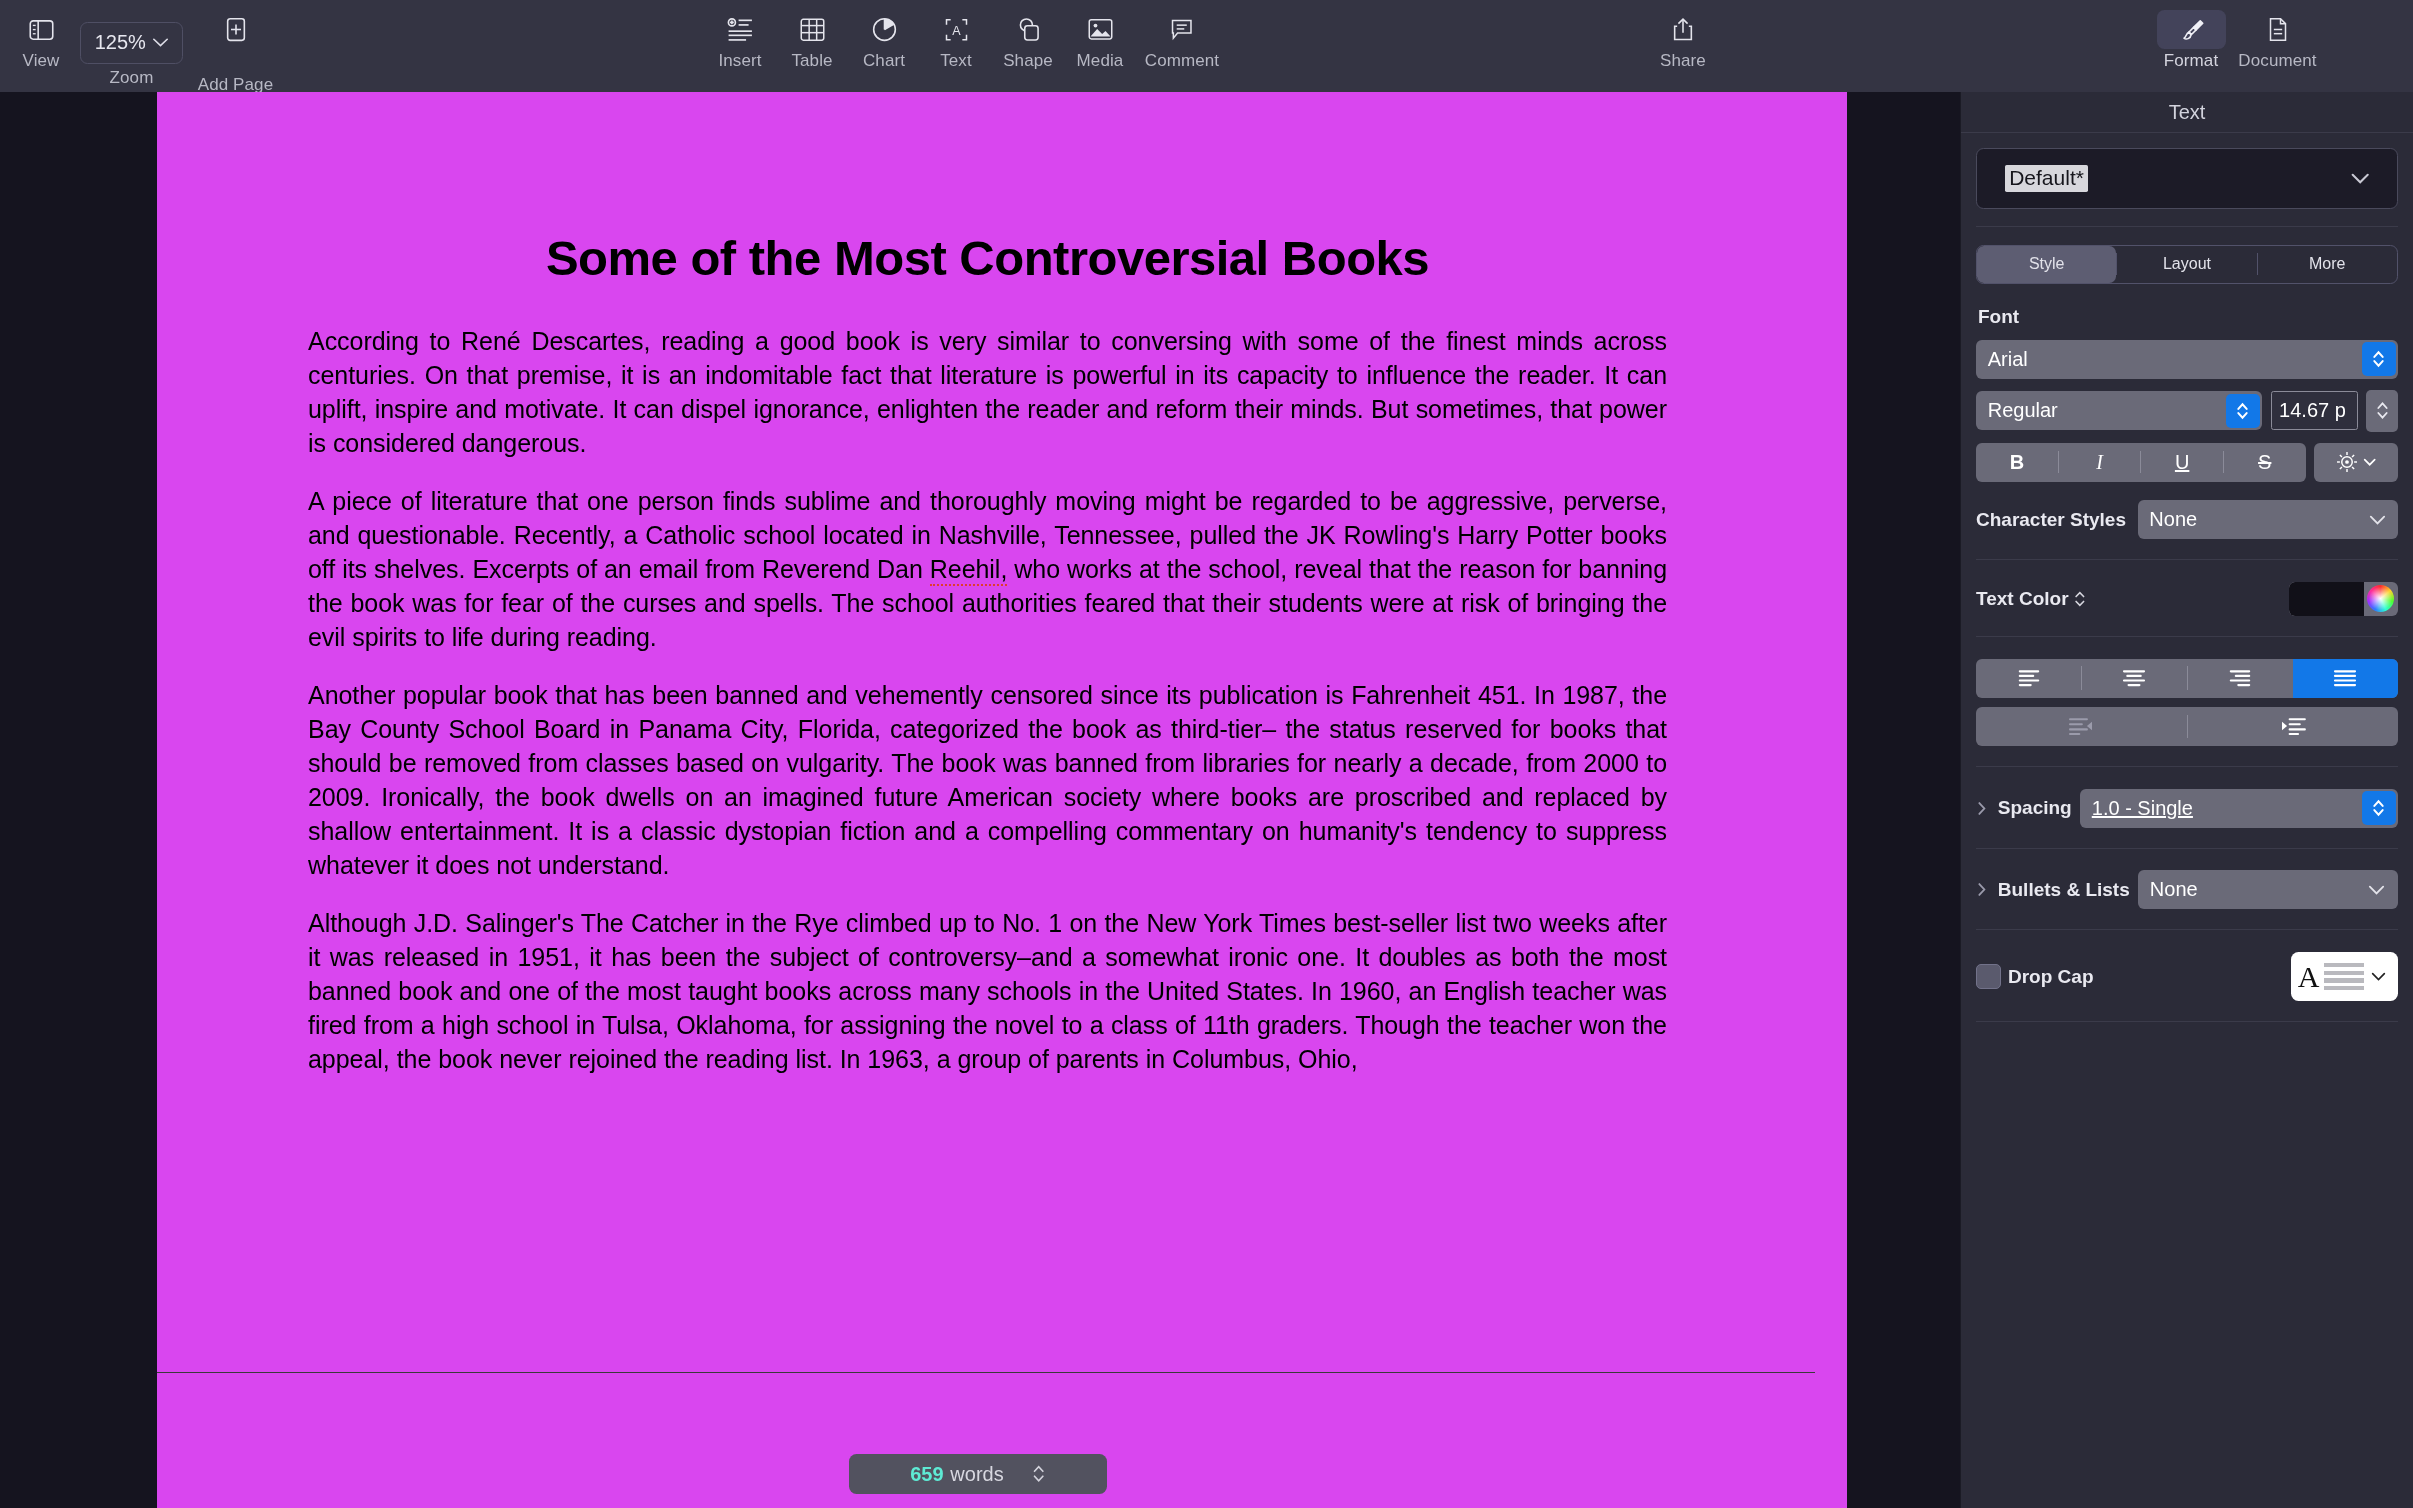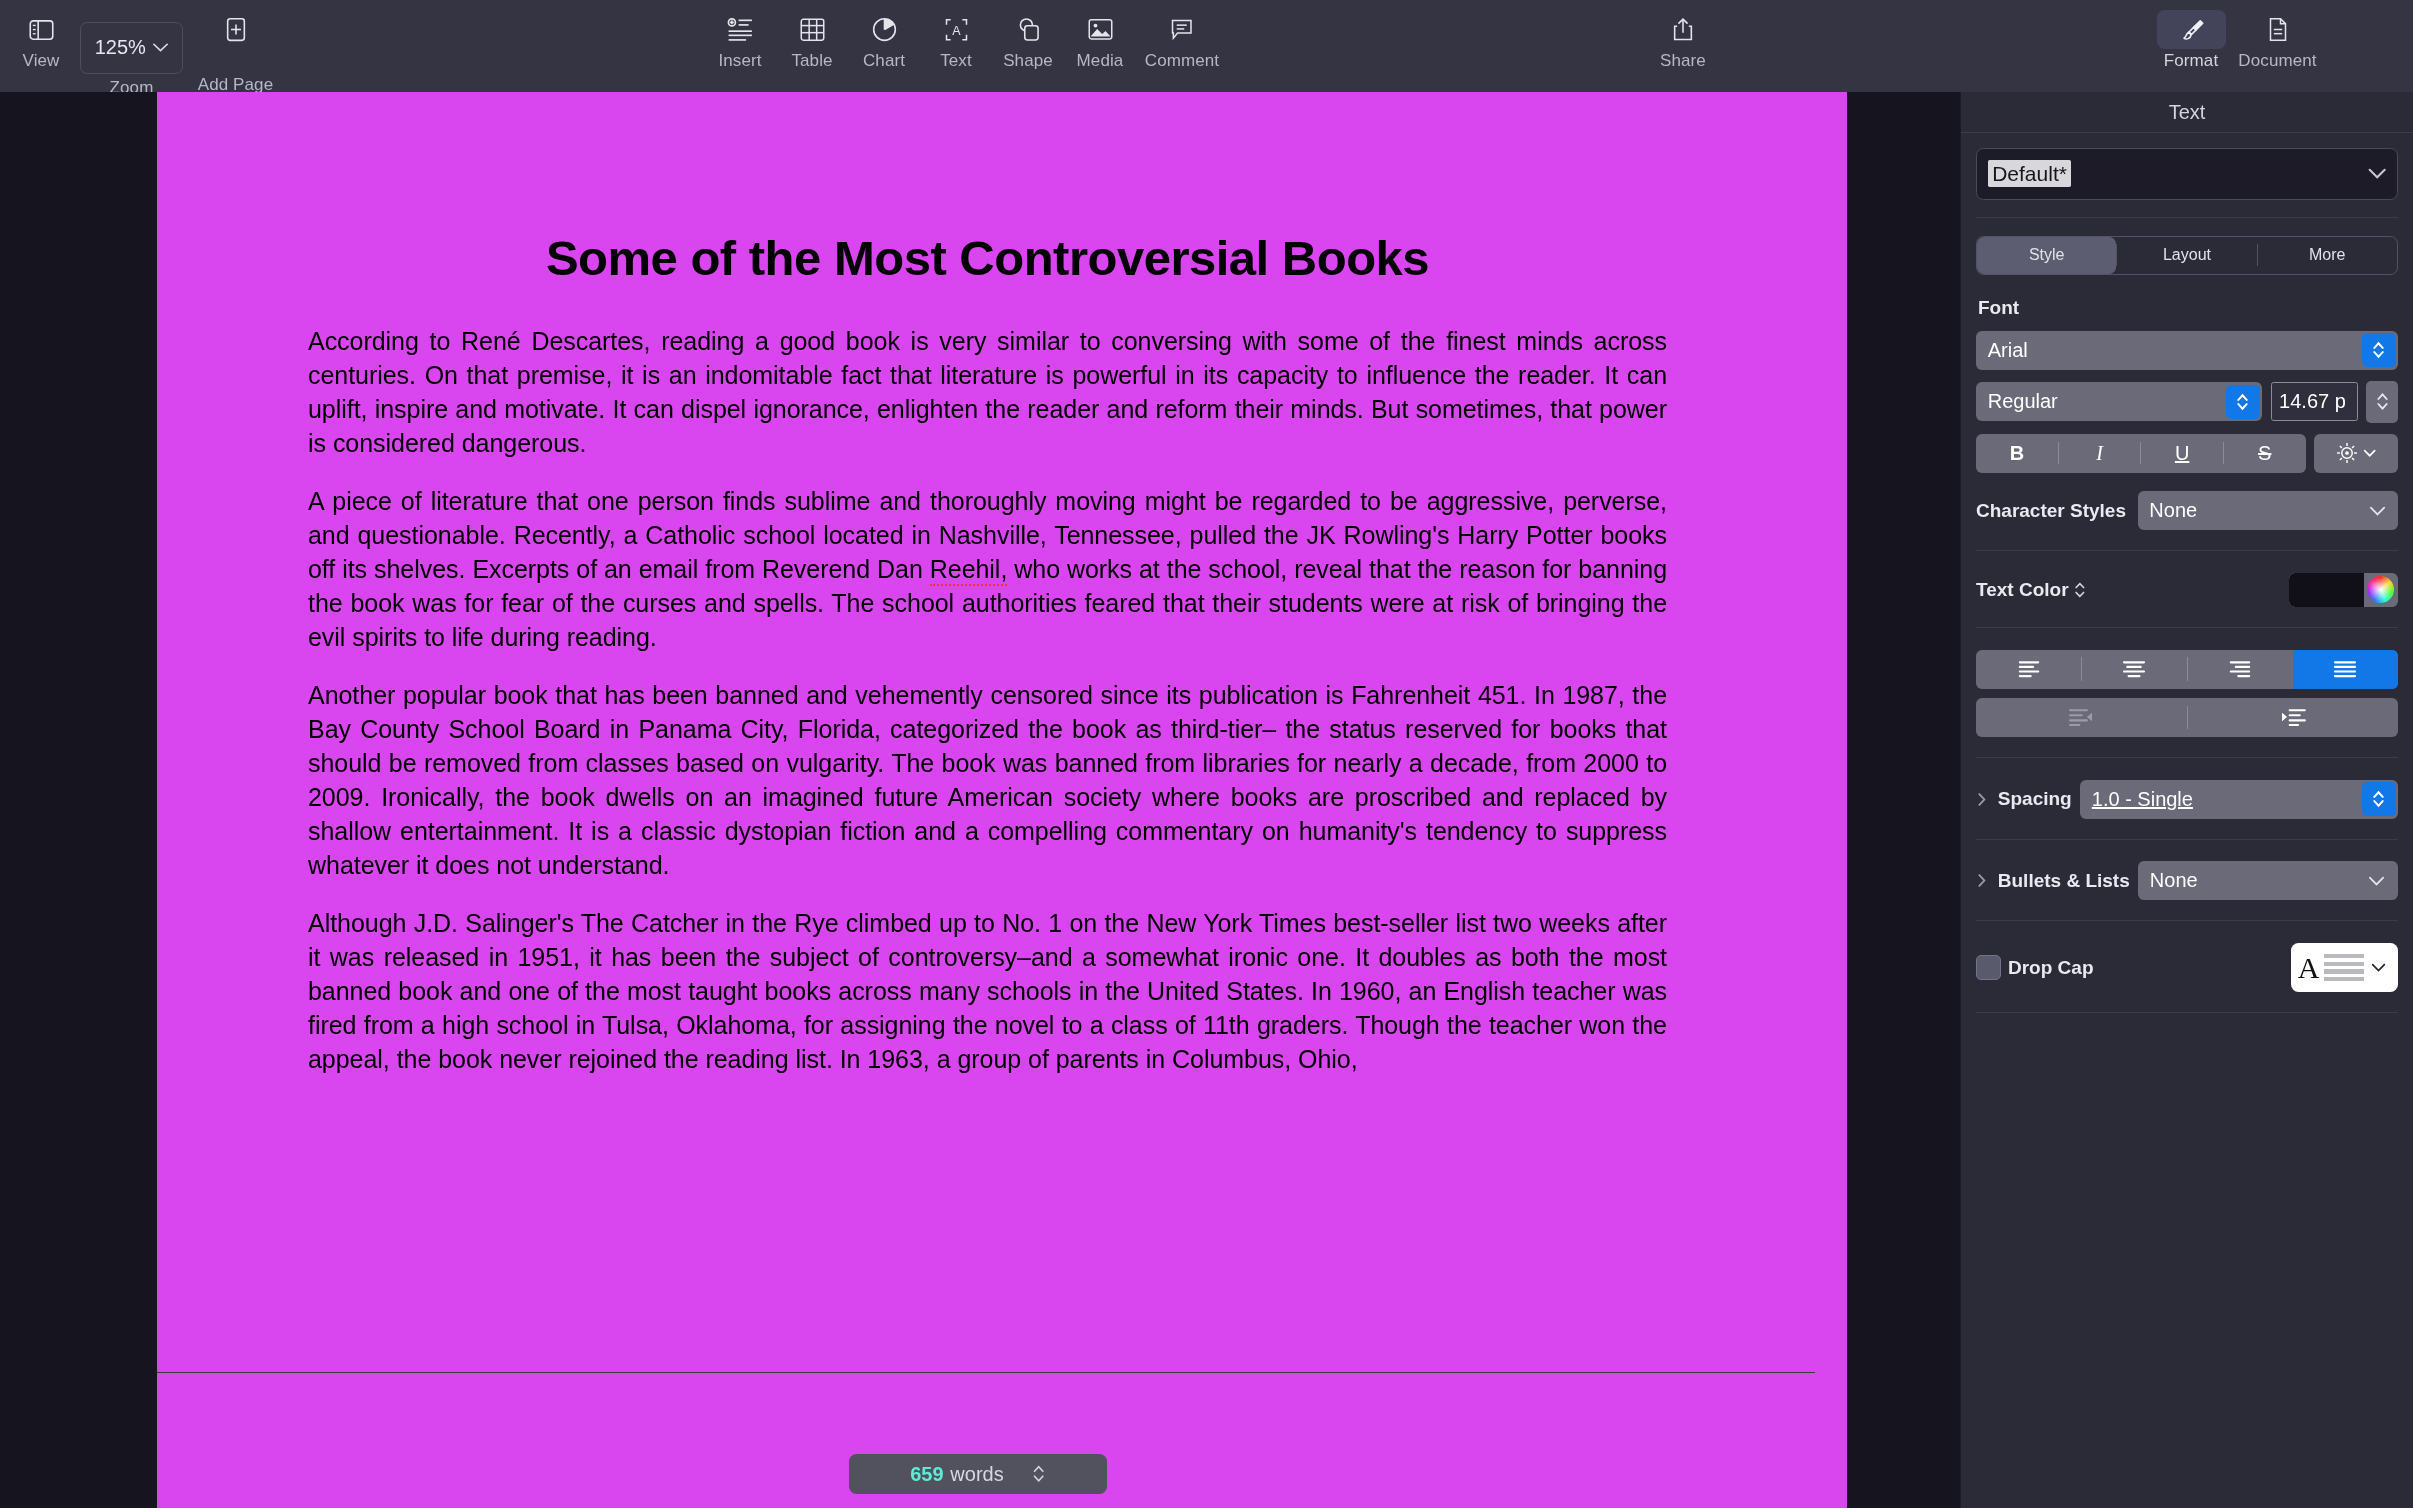--- a/index.html
+++ b/index.html
@@ -33,21 +33,21 @@
     font-size: 17px; color: #b7b8c4; letter-spacing: 0.1px;
     margin-top: 1.7px;
   }
   .tb-icon-btn-bg {
     background: #43435a; border-radius: 7.5px;
     width: 69px; height: 39px;
   }
 
   #zoom-chip {
     margin-top: 11.7px;
-    height: 52px; padding: 0 13.4px;
+    height: 42px; padding: 0 13.4px;
     border: 0.8px solid #4f4f64; border-radius: 7.5px;
     display: flex; align-items: center; gap: 7.5px;
     color: #e7e7ef; font-size: 20px;
   }
   .chev { display:inline-block; }
 
   
   #canvas {
     position: absolute; left: 0; top: 92px;
     width: 1961px; height: 1416px;
@@ -104,24 +104,24 @@
     border-left: 0.8px solid #1b1b25;
   }
   #sb-title {
     height: 40px; line-height: 40px;
     text-align: center; color: #d2d3dd; font-size: 20px;
   }
   .sb-rule { height: 0.8px; background: #3b3b4a; margin: 0 0; }
 
   #style-select {
     margin: 15px 15px 0 15px;
-    height: 52px; background: #1c1b27;
+    height: 61px; background: #1c1b27;
     border: 0.8px solid #4a4a5c; border-radius: 7.5px;
     display: flex; align-items: center;
-    padding: 0 11px;
+    padding: 0 28px;
   }
   #style-select .tag {
     background: #d7d7dc; color: #16161c;
     font-size: 21px; padding: 1.7px 4.2px; border-radius: 1.7px;
   }
   #style-select .chev { margin-left: auto; color: #c9c9d4; font-size: 20px; }
 
   #seg-tabs {
     margin: 18.4px 15px 0 15px;
     height: 39px; border-radius: 7.5px;

